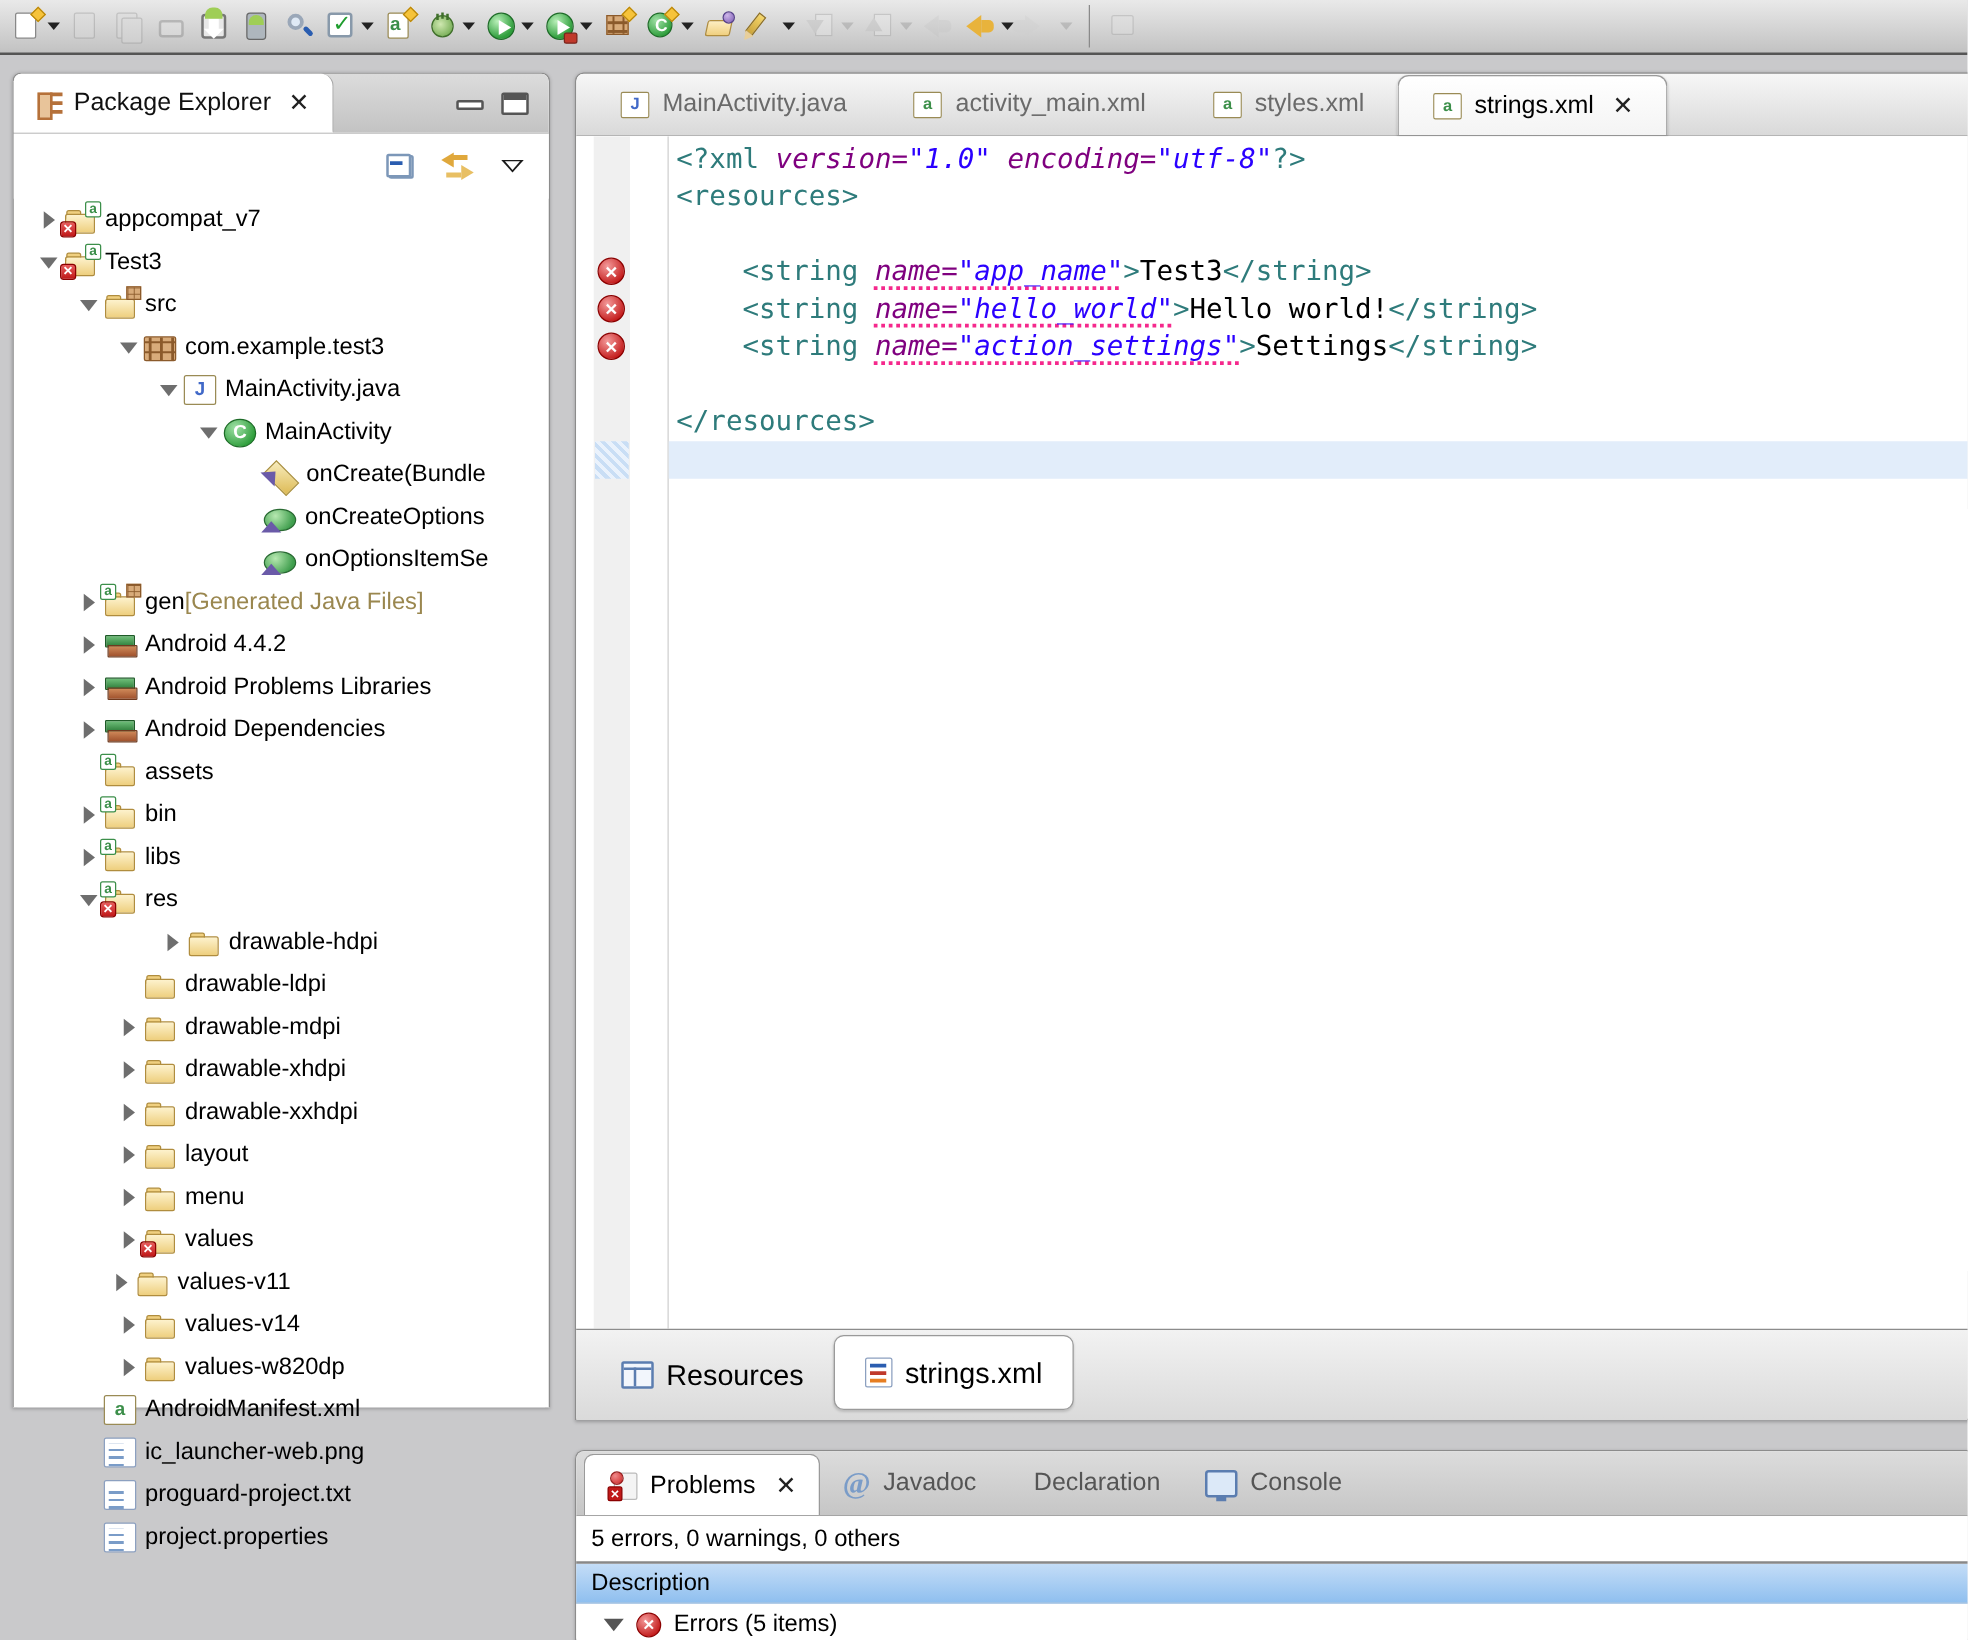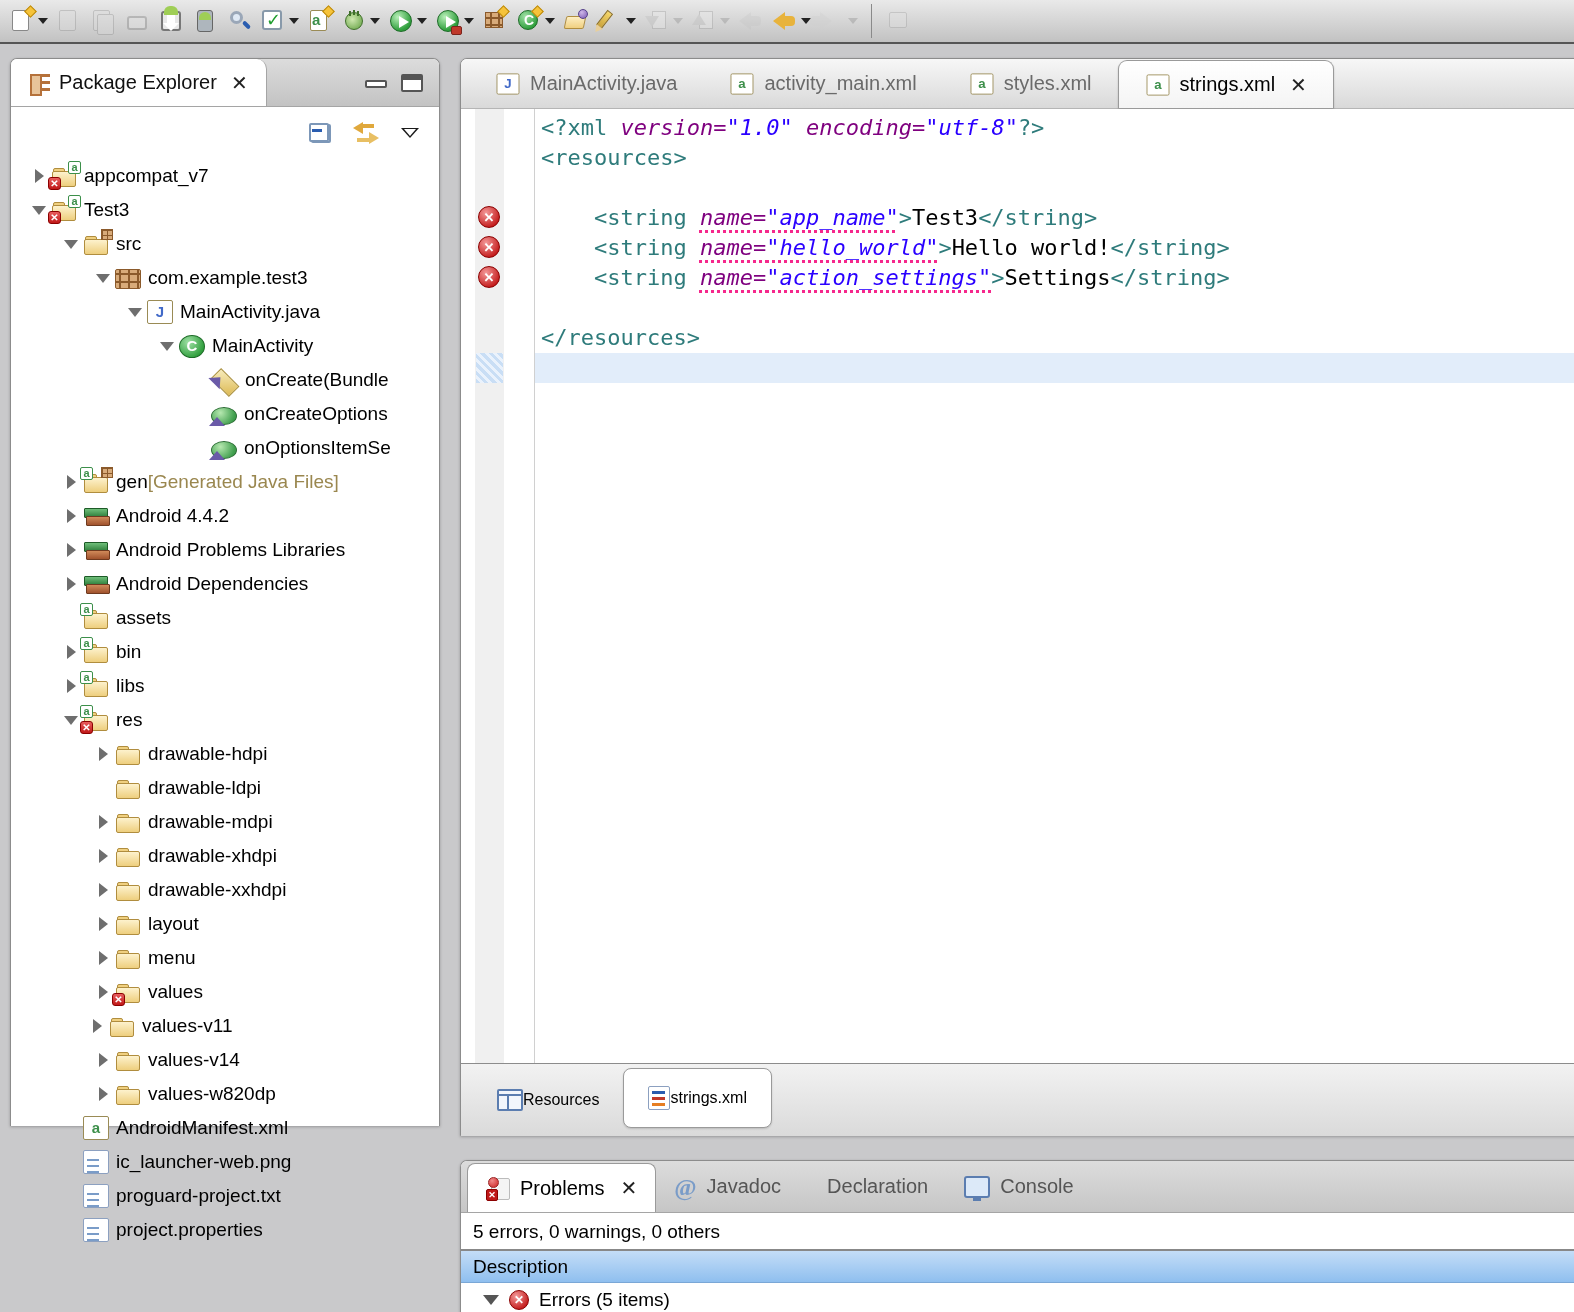--- a/index.html
+++ b/index.html
@@ -196,21 +196,21 @@
   .cur-line{position:absolute;left:74px;right:0;background:#e2edfa;}
   #code{position:absolute;left:80px;top:4px;font:22px/30px "DejaVu Sans Mono","Liberation Mono",monospace;
     white-space:pre;z-index:2;}
   .cline{height:30px;}
   .tk-tag{color:#2e7b7b;} .tk-attr{color:#7f007f;font-style:italic;} .tk-plain{color:#000;} .tk-text{color:#000;}
   .tk-val{color:#2a00ff;font-style:italic;}
   .tk-err{text-decoration:underline dotted #f5288c;text-decoration-thickness:2.5px;text-underline-offset:5px;}
 
   .ed-bottombar{height:73px;background:linear-gradient(#f2f2f2,#dadada);border-top:1px solid #8c8c8c;
     display:flex;align-items:stretch;padding-left:12px;position:relative;}
-  .edb-tab{display:flex;align-items:center;padding:0 24px;font-size:16px;color:#000;margin:6px 0;}
+  .edb-tab{display:flex;align-items:center;gap:10px;padding:0 24px;font-size:23px;color:#000;margin:6px 0;}
   .edb-tab.active{background:#fff;border:1px solid #9a9a9a;border-radius:8px;margin:4px 0 8px;
     box-shadow:0 1px 2px rgba(0,0,0,.15);}
   .res-ico{width:26px;height:22px;border:2px solid #5b7db0;background:#f2f6fc;border-radius:2px;position:relative;}
   .res-ico:before{content:"";position:absolute;left:0;right:0;top:3px;height:2px;background:#5b7db0;}
   .res-ico:after{content:"";position:absolute;left:8px;top:3px;bottom:0;width:2px;background:#5b7db0;}
   .src-ico{width:22px;height:24px;border:1px solid #8ca0c0;background:#fff;border-radius:2px;position:relative;}
   .src-ico:before{content:"";position:absolute;left:3px;top:4px;width:13px;height:3px;background:#2a5db0;
     box-shadow:0 6px 0 #c0392b,0 12px 0 #e67e22;}
 
   
@@ -543,21 +543,21 @@
       <div class="trow" style="padding-left: 50px;">
         <span class="t-arrow exp">
           <i></i>
         </span>
         <span class="ico i-folder">
           <span class="badge b-a pos-tl">a</span>
           <span class="badge b-err pos-bl">✕</span>
         </span>
         <span class="t-label">res</span>
       </div>
-      <div class="trow" style="padding-left: 82px;">
+      <div class="trow" style="padding-left: 82px; margin-left: 35px;">
         <span class="t-arrow col">
           <i></i>
         </span>
         <span class="ico i-folder"></span>
         <span class="t-label">drawable-hdpi</span>
       </div>
       <div class="trow" style="padding-left: 82px;">
         <span class="t-arrow "></span>
         <span class="ico i-folder"></span>
         <span class="t-label">drawable-ldpi</span>

